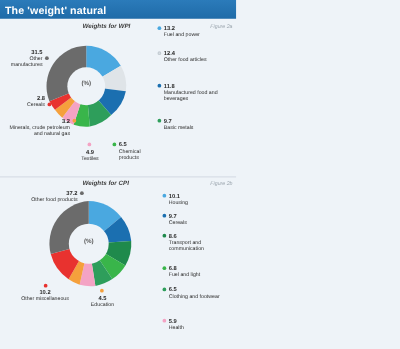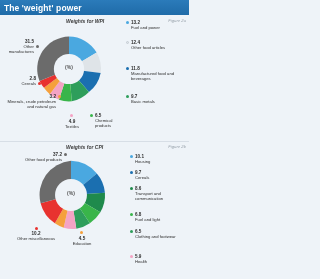--- a/index.html
+++ b/index.html
@@ -53,21 +53,21 @@
   .legend-item { position:absolute; display:flex; gap:2px; }
   .legend-item .ltext { font-size:4.2px; line-height:5.1px; color:#2d2d2d; }
   .legend-item .ltext b { display:block; font-size:4.6px; }
   .legend-dot { width:3px;height:3px;border-radius:50%; margin-top:1px; flex:0 0 auto; }
   .divider { position:absolute; left:0; width:189px; height:1px; background:#d7dee6; }
 </style>
 </head>
 <body>
 
 <div class="header">
-  <span class="header-title">The 'weight' power</span>
+  <span class="header-title">The 'weight' natural</span>
 </div>
 
 <div class="panel" style="position:absolute;left:0;top:15px;width:189px;height:126px;">
 
   <div class="panel-title" style="left:66px;top:3px;">Weights for WPI</div>
   <div class="fig-label" style="right:3px;top:3px;">Figure 2a</div>
 
   <div class="donut-wrap" style="left:33px;top:18px;width:72px;height:72px;">
     <svg viewBox="0 0 100 100" width="72" height="72">
 

